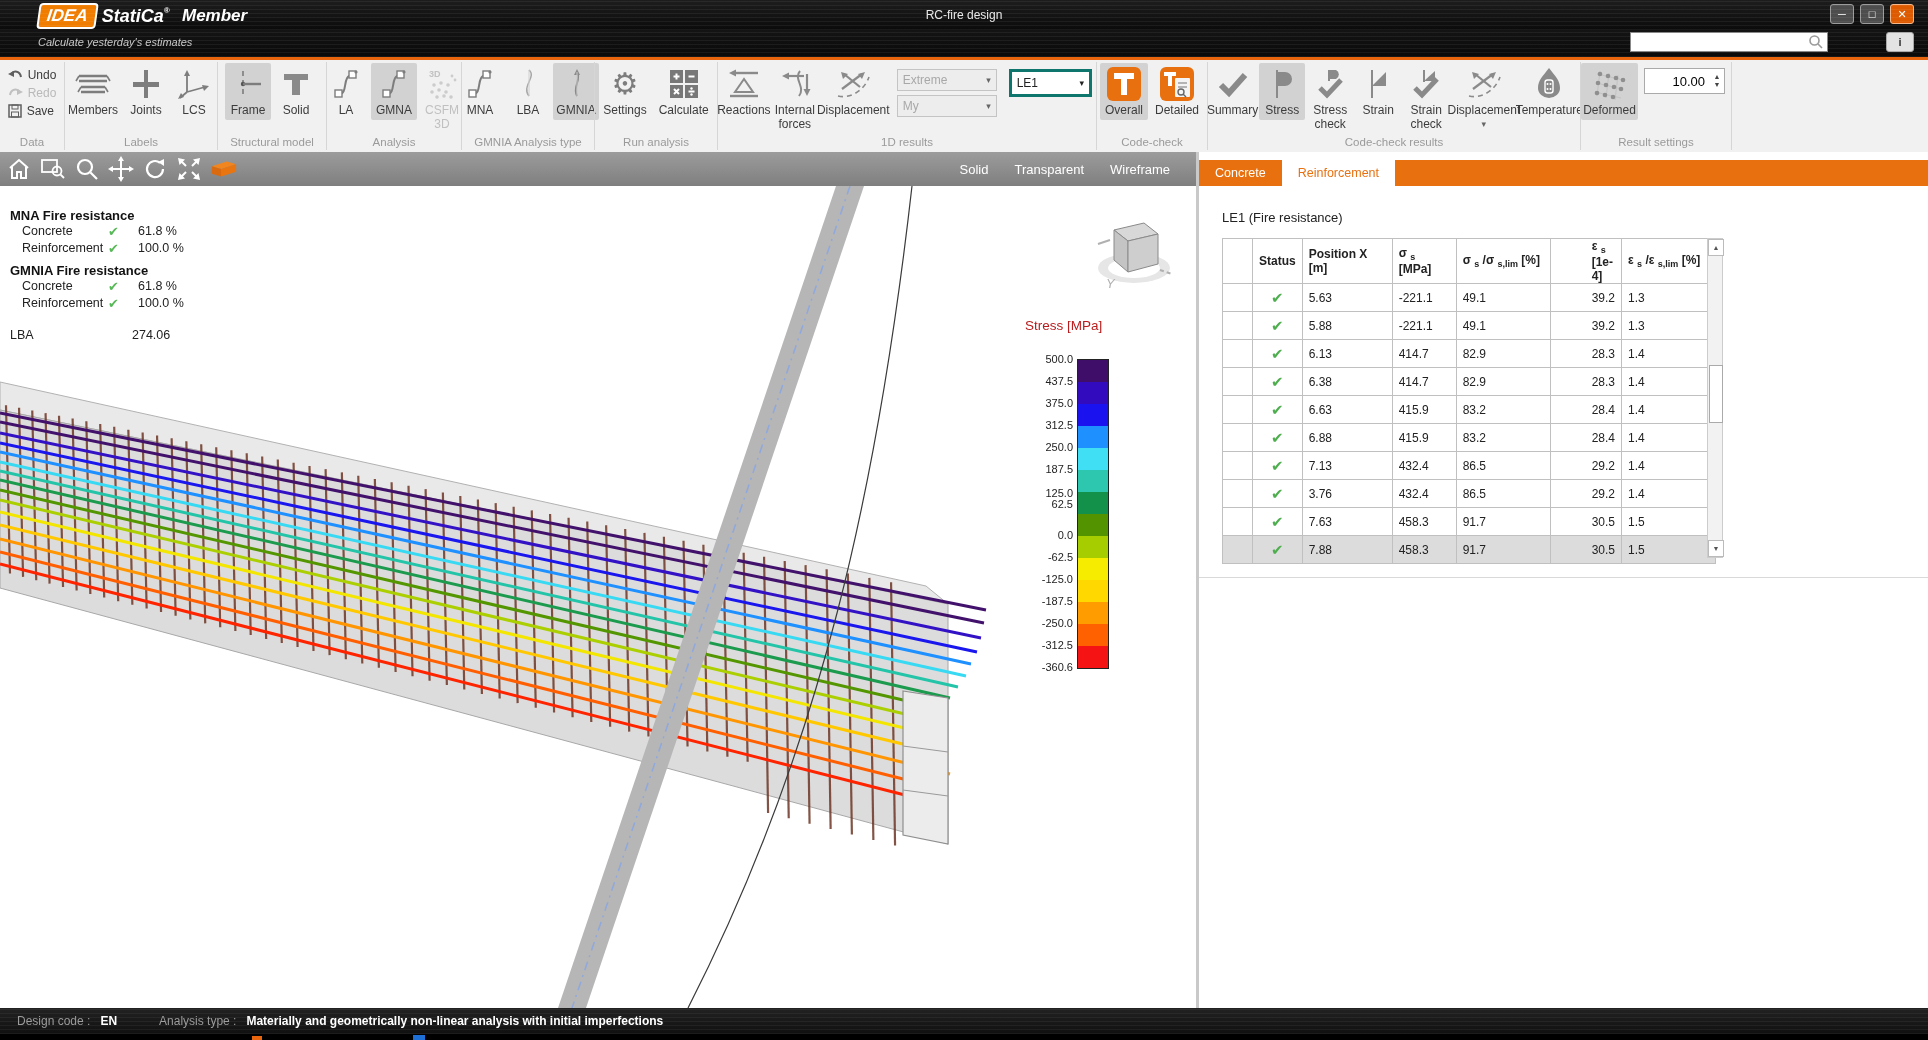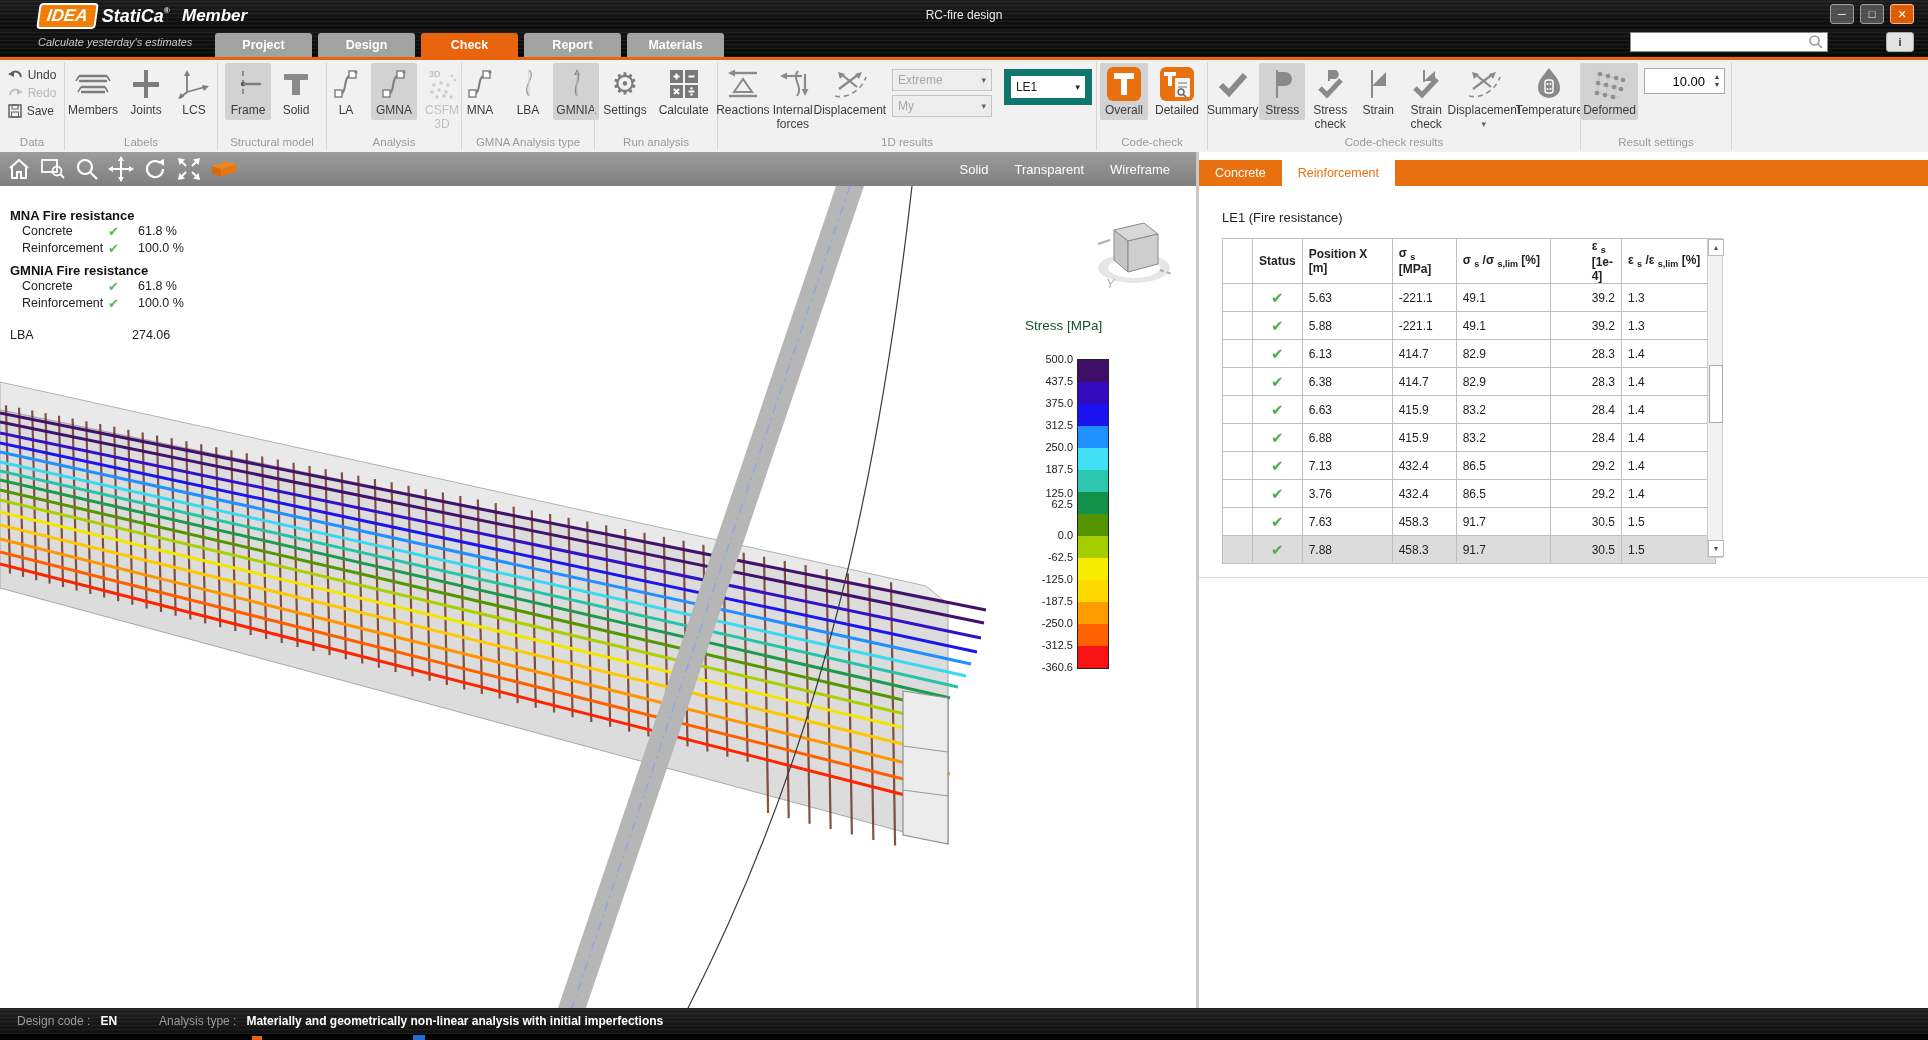--- a/index.html
+++ b/index.html
@@ -47,21 +47,21 @@
   .rb.disabled{color:#bdbdbd;cursor:default;}
   .rb.disabled .rlabel{color:#c0c0c0;}
   .ric{height:38px;display:flex;align-items:center;justify-content:center;color:#7d7d7d;}
   .rlabel{font-size:12px;color:#3c3c3c;text-align:center;line-height:1.15;white-space:pre-line;}
   .srow{display:flex;align-items:center;gap:5px;padding:1px 4px;cursor:pointer;font-size:12px;color:#3c3c3c;}
   .srow.disabled{color:#b9b9b9;}
   .datacol{display:flex;flex-direction:column;gap:2px;padding:4px 2px;}
   .ddcol{display:flex;flex-direction:column;gap:4px;margin:6px 4px 0 8px;}
   .dd{width:88px;height:20px;background:#ededed;border:1px solid #c4c4c4;color:#a8a8a8;
     display:flex;align-items:center;justify-content:space-between;padding:0 5px;font-size:12px;}
-  .combo{width:86px;height:22px;background:#fff;border:7px solid #0f766e;color:#222;
+  .combo{width:86px;height:22px;background:#fff;border:3px solid #0f766e;color:#222;
     display:flex;align-items:center;justify-content:space-between;padding:0 5px;font-size:12px;
     margin:6px 4px 0 6px;cursor:pointer;}
   .caret{font-size:9px;color:#666;}
   .spin{display:flex;margin:5px 6px 0 4px;height:24px;border:1px solid #aaa;background:#fff;}
   .spin input{width:58px;border:none;outline:none;text-align:right;font-size:13px;padding-right:5px;}
   .spin-btns{display:flex;flex-direction:column;justify-content:center;width:14px;}
   .spin-btns span{font-size:7px;line-height:8px;text-align:center;color:#444;cursor:pointer;}
   
   .vp-toolbar{position:absolute;left:0;top:152px;width:1196px;height:34px;
     background:linear-gradient(180deg,#9c9c9c,#7f7f7f);display:flex;align-items:center;}
@@ -69,21 +69,21 @@
   .vp-modes{margin-left:auto;display:flex;gap:26px;padding-right:26px;color:#fff;font-size:13px;}
   .vp-mode{cursor:pointer;}
   .viewport{position:absolute;left:0;top:186px;width:1196px;height:822px;background:#fff;overflow:hidden;}
   .vdivider{position:absolute;left:1196px;top:152px;width:3px;height:856px;background:#c9c9c9;}
   .results-overlay{position:absolute;left:10px;top:16px;}
   .res-title{font-weight:bold;font-size:13px;color:#111;margin-top:6px;}
   .res-row{display:grid;grid-template-columns:86px 30px auto;padding-left:12px;line-height:17px;font-size:12.5px;color:#222;}
   .res-check{color:#57b857;font-weight:bold;font-size:13px;}
   .lba-row{display:grid;grid-template-columns:122px auto;margin-top:16px;font-size:12.5px;color:#222;}
   .legend{position:absolute;left:1005px;top:132px;width:120px;}
-  .legend-title{font-size:13.5px;color:#14532d;padding-left:20px;}
+  .legend-title{font-size:13.5px;color:#b91c1c;padding-left:20px;}
   .legend-body{position:relative;margin-top:26px;height:322px;}
   .legend-bar{position:absolute;left:72px;top:0;width:30px;border:1px solid #222;}
   .legend-band{width:30px;height:22px;}
   .legend-tick{position:absolute;right:52px;width:60px;text-align:right;font-size:11px;color:#222;}
   
   .panel{position:absolute;left:1199px;top:152px;width:729px;height:856px;background:#fff;}
   .panel-tabs{position:absolute;left:0;top:8px;width:729px;height:26px;background:#e8700f;display:flex;}
   .ptab{padding:0 16px;display:flex;align-items:center;color:#fff;font-size:12.5px;cursor:pointer;}
   .ptab.active{background:#fff;color:#e8700f;}
   .panel-sub{position:absolute;left:23px;top:58px;font-size:13px;color:#222;}
@@ -134,27 +134,20 @@
           <span>□</span>
         </div>
       <div class="wbtn close">
           <span>✕</span>
         </div>
     </div>
   </div>
 
   <div class="subbar"></div>
   <div class="tagline">Calculate yesterday's estimates</div>
-  <div class="main-tabs">
-      <div class="tab">Project</div>
-      <div class="tab">Design</div>
-      <div class="tab active">Check</div>
-      <div class="tab">Report</div>
-      <div class="tab">Materials</div>
-    </div>
   <div class="searchbox">
     <input placeholder="" style="">
     <svg width="16" height="16" viewBox="0 0 16 16" style="margin-right:3px;">
       <circle cx="6.5" cy="6.5" r="4.5" fill="none" stroke="#9a9a9a" stroke-width="1.6"></circle>
       <line x1="10" y1="10" x2="14" y2="14" stroke="#9a9a9a" stroke-width="1.6"></line>
     </svg>
   </div>
   <div class="infobtn">
       <span>i</span>
     </div>
@@ -336,21 +329,21 @@
           <span class="ric">
               <svg width="22" height="32" viewBox="0 0 22 32">
                 <path d="M12 4 C17 11 7 19 12 28" fill="none" stroke="#8a8a8a" stroke-width="1.8"></path>
                 <polygon points="12,1 9,7 15,7" fill="#8a8a8a"></polygon>
                 <line x1="12" y1="4" x2="12" y2="28" stroke="#c8c8c8" stroke-width="1"></line>
               </svg>
             </span>
           <span class="rlabel">GMNIA</span>
           </div>
       </div>
-      <div class="rg-label">GMNA Analysis type</div>
+      <div class="rg-label">GMNIA Analysis type</div>
     </div>
     <div class="rg-div"></div>
 
     <div class="rgroup" style="width:122px">
       <div class="rg-body">
         <div class="rb">
           <span class="ric" style="font-size:30px;line-height:30px;">⚙</span>
           <span class="rlabel">Settings</span>
           </div>
         <div class="rb">

